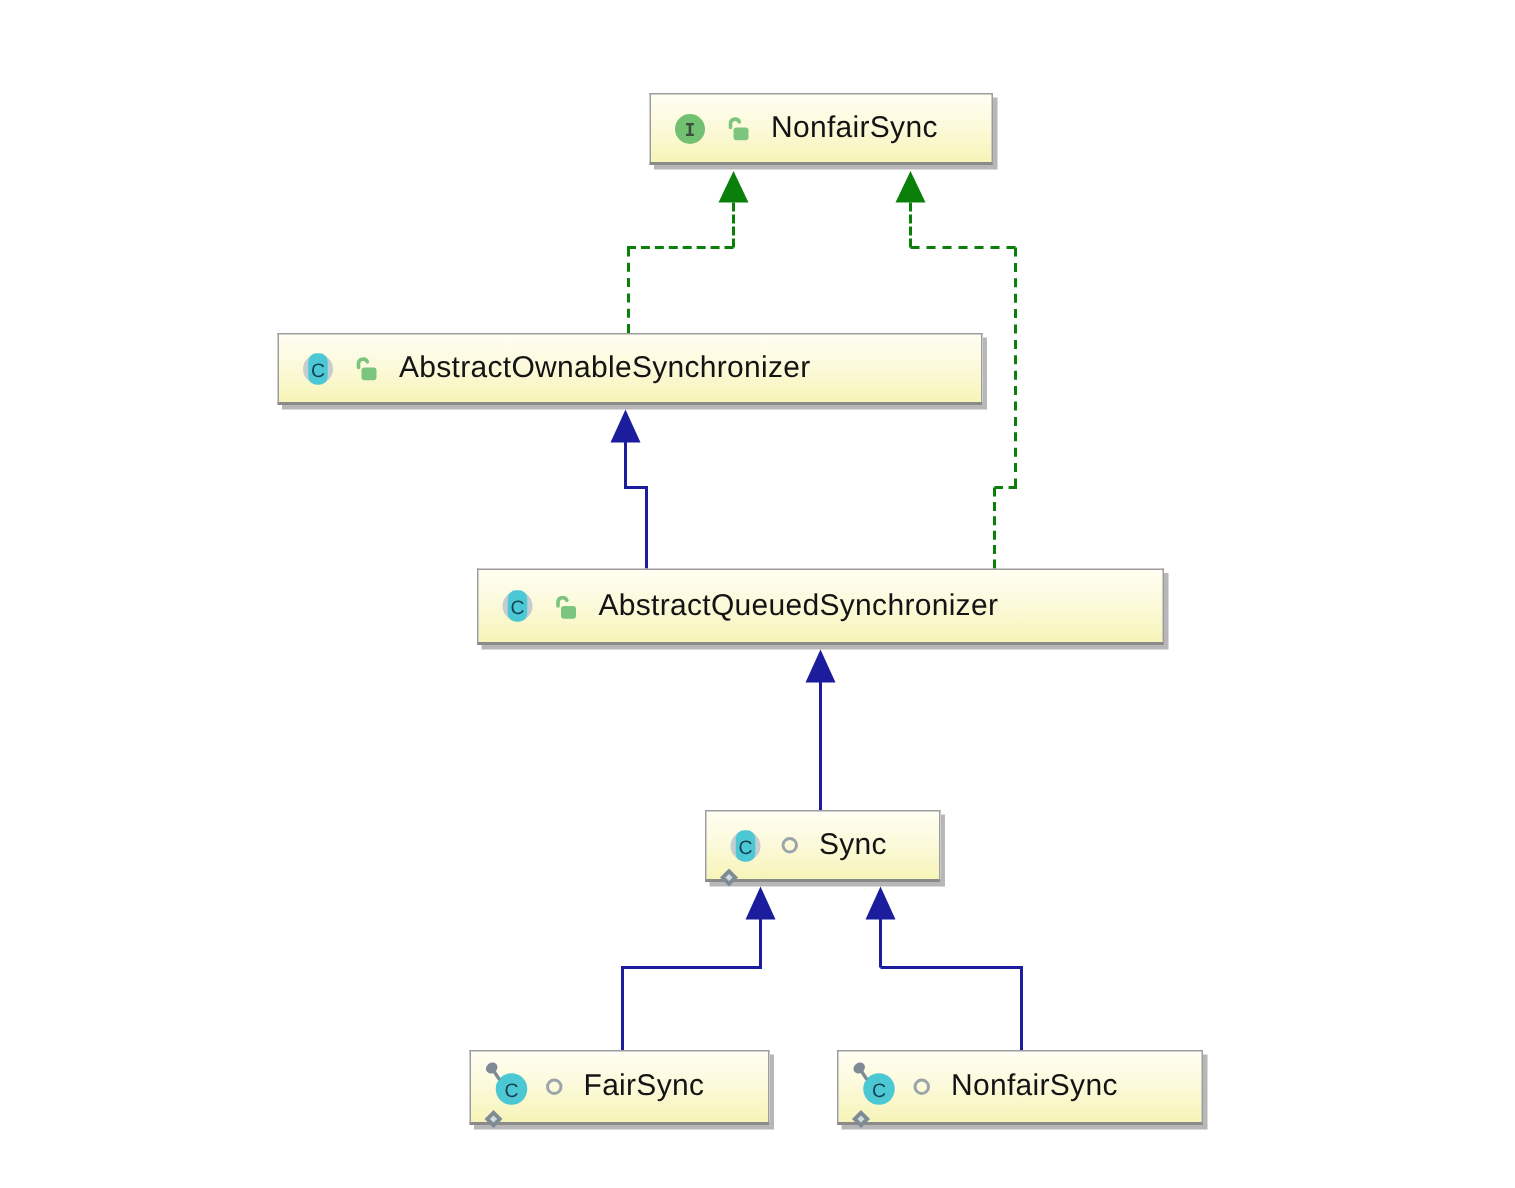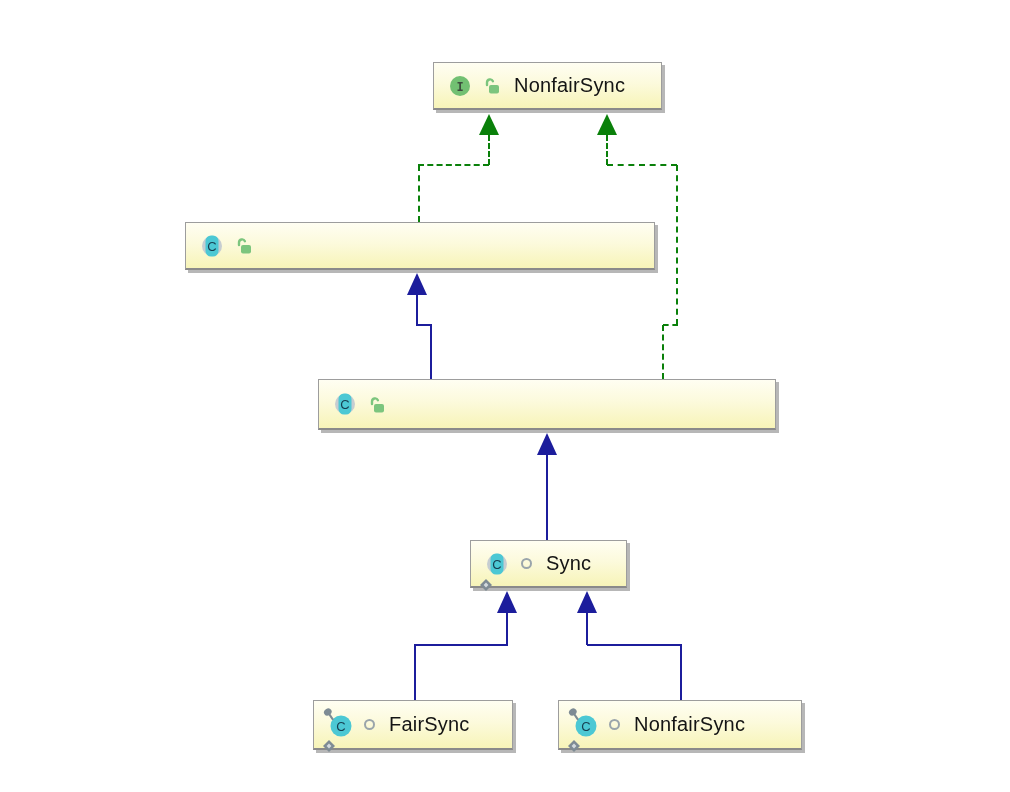--- a/index.html
+++ b/index.html
@@ -120,36 +120,38 @@
         <rect x="6.5" y="1.5" width="13" height="21" rx="5.5" fill="#4cc8d4"></rect>
         <text x="13" y="17" text-anchor="middle" font-size="13" fill="#163e50" font-family="Liberation Sans, sans-serif">C</text>
       </svg>
     </span>
     <span class="vis-icon">
       <svg width="16" height="17" viewBox="0 0 16 17">
         <path d="M3 8 V5.6 A3.1 3.1 0 0 1 8.9 4.2" stroke="#7cc57e" stroke-width="2.4" fill="none" stroke-linecap="round"></path>
         <rect x="5" y="8" width="10" height="8.5" rx="2" fill="#7cc57e"></rect>
       </svg>
     </span>
+    <span class="label">AbstractOwnableSynchronizer</span>
   </div>
 
   <div class="node" id="node-aqs">
     <span class="type-icon">
       <svg width="26" height="24" viewBox="0 0 26 24">
         <circle cx="13" cy="12" r="10" fill="#c6cdd1"></circle>
         <rect x="6.5" y="1.5" width="13" height="21" rx="5.5" fill="#4cc8d4"></rect>
         <text x="13" y="17" text-anchor="middle" font-size="13" fill="#163e50" font-family="Liberation Sans, sans-serif">C</text>
       </svg>
     </span>
     <span class="vis-icon">
       <svg width="16" height="17" viewBox="0 0 16 17">
         <path d="M3 8 V5.6 A3.1 3.1 0 0 1 8.9 4.2" stroke="#7cc57e" stroke-width="2.4" fill="none" stroke-linecap="round"></path>
         <rect x="5" y="8" width="10" height="8.5" rx="2" fill="#7cc57e"></rect>
       </svg>
     </span>
+    <span class="label">AbstractQueuedSynchronizer</span>
   </div>
 
   <div class="node" id="node-sync">
     <span class="type-icon">
       <svg width="26" height="24" viewBox="0 0 26 24">
         <circle cx="13" cy="12" r="10" fill="#c6cdd1"></circle>
         <rect x="6.5" y="1.5" width="13" height="21" rx="5.5" fill="#4cc8d4"></rect>
         <text x="13" y="17" text-anchor="middle" font-size="13" fill="#163e50" font-family="Liberation Sans, sans-serif">C</text>
       </svg>
       <span class="badge badge-static">

